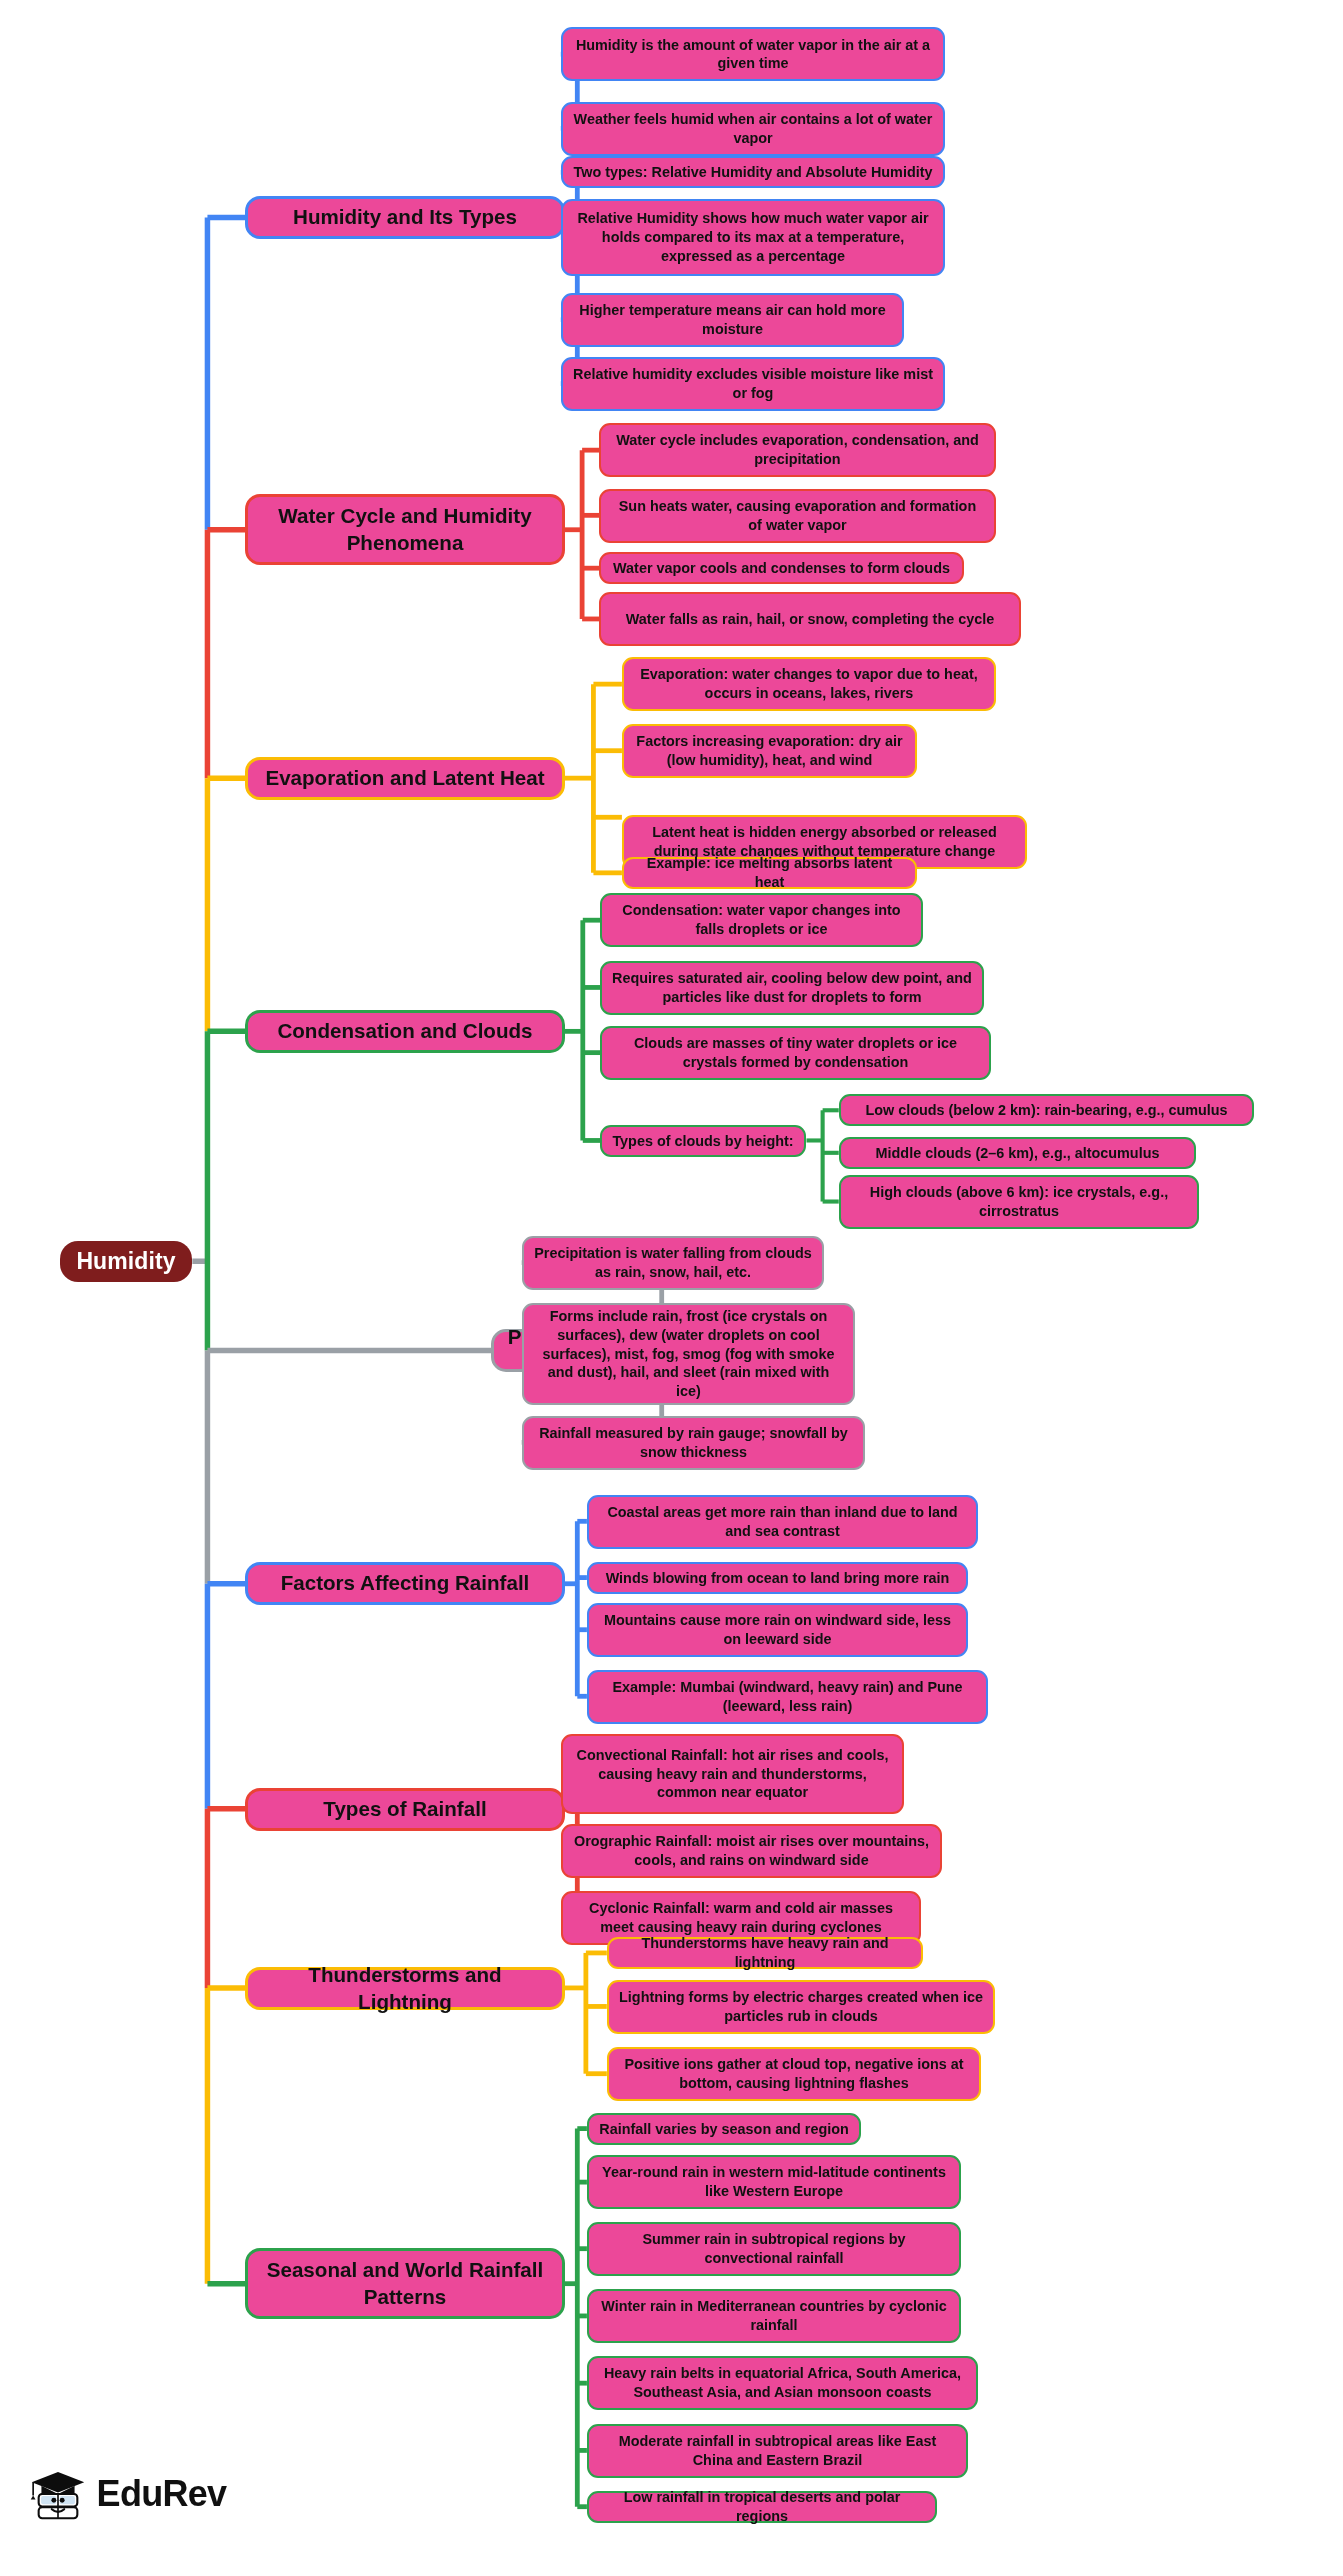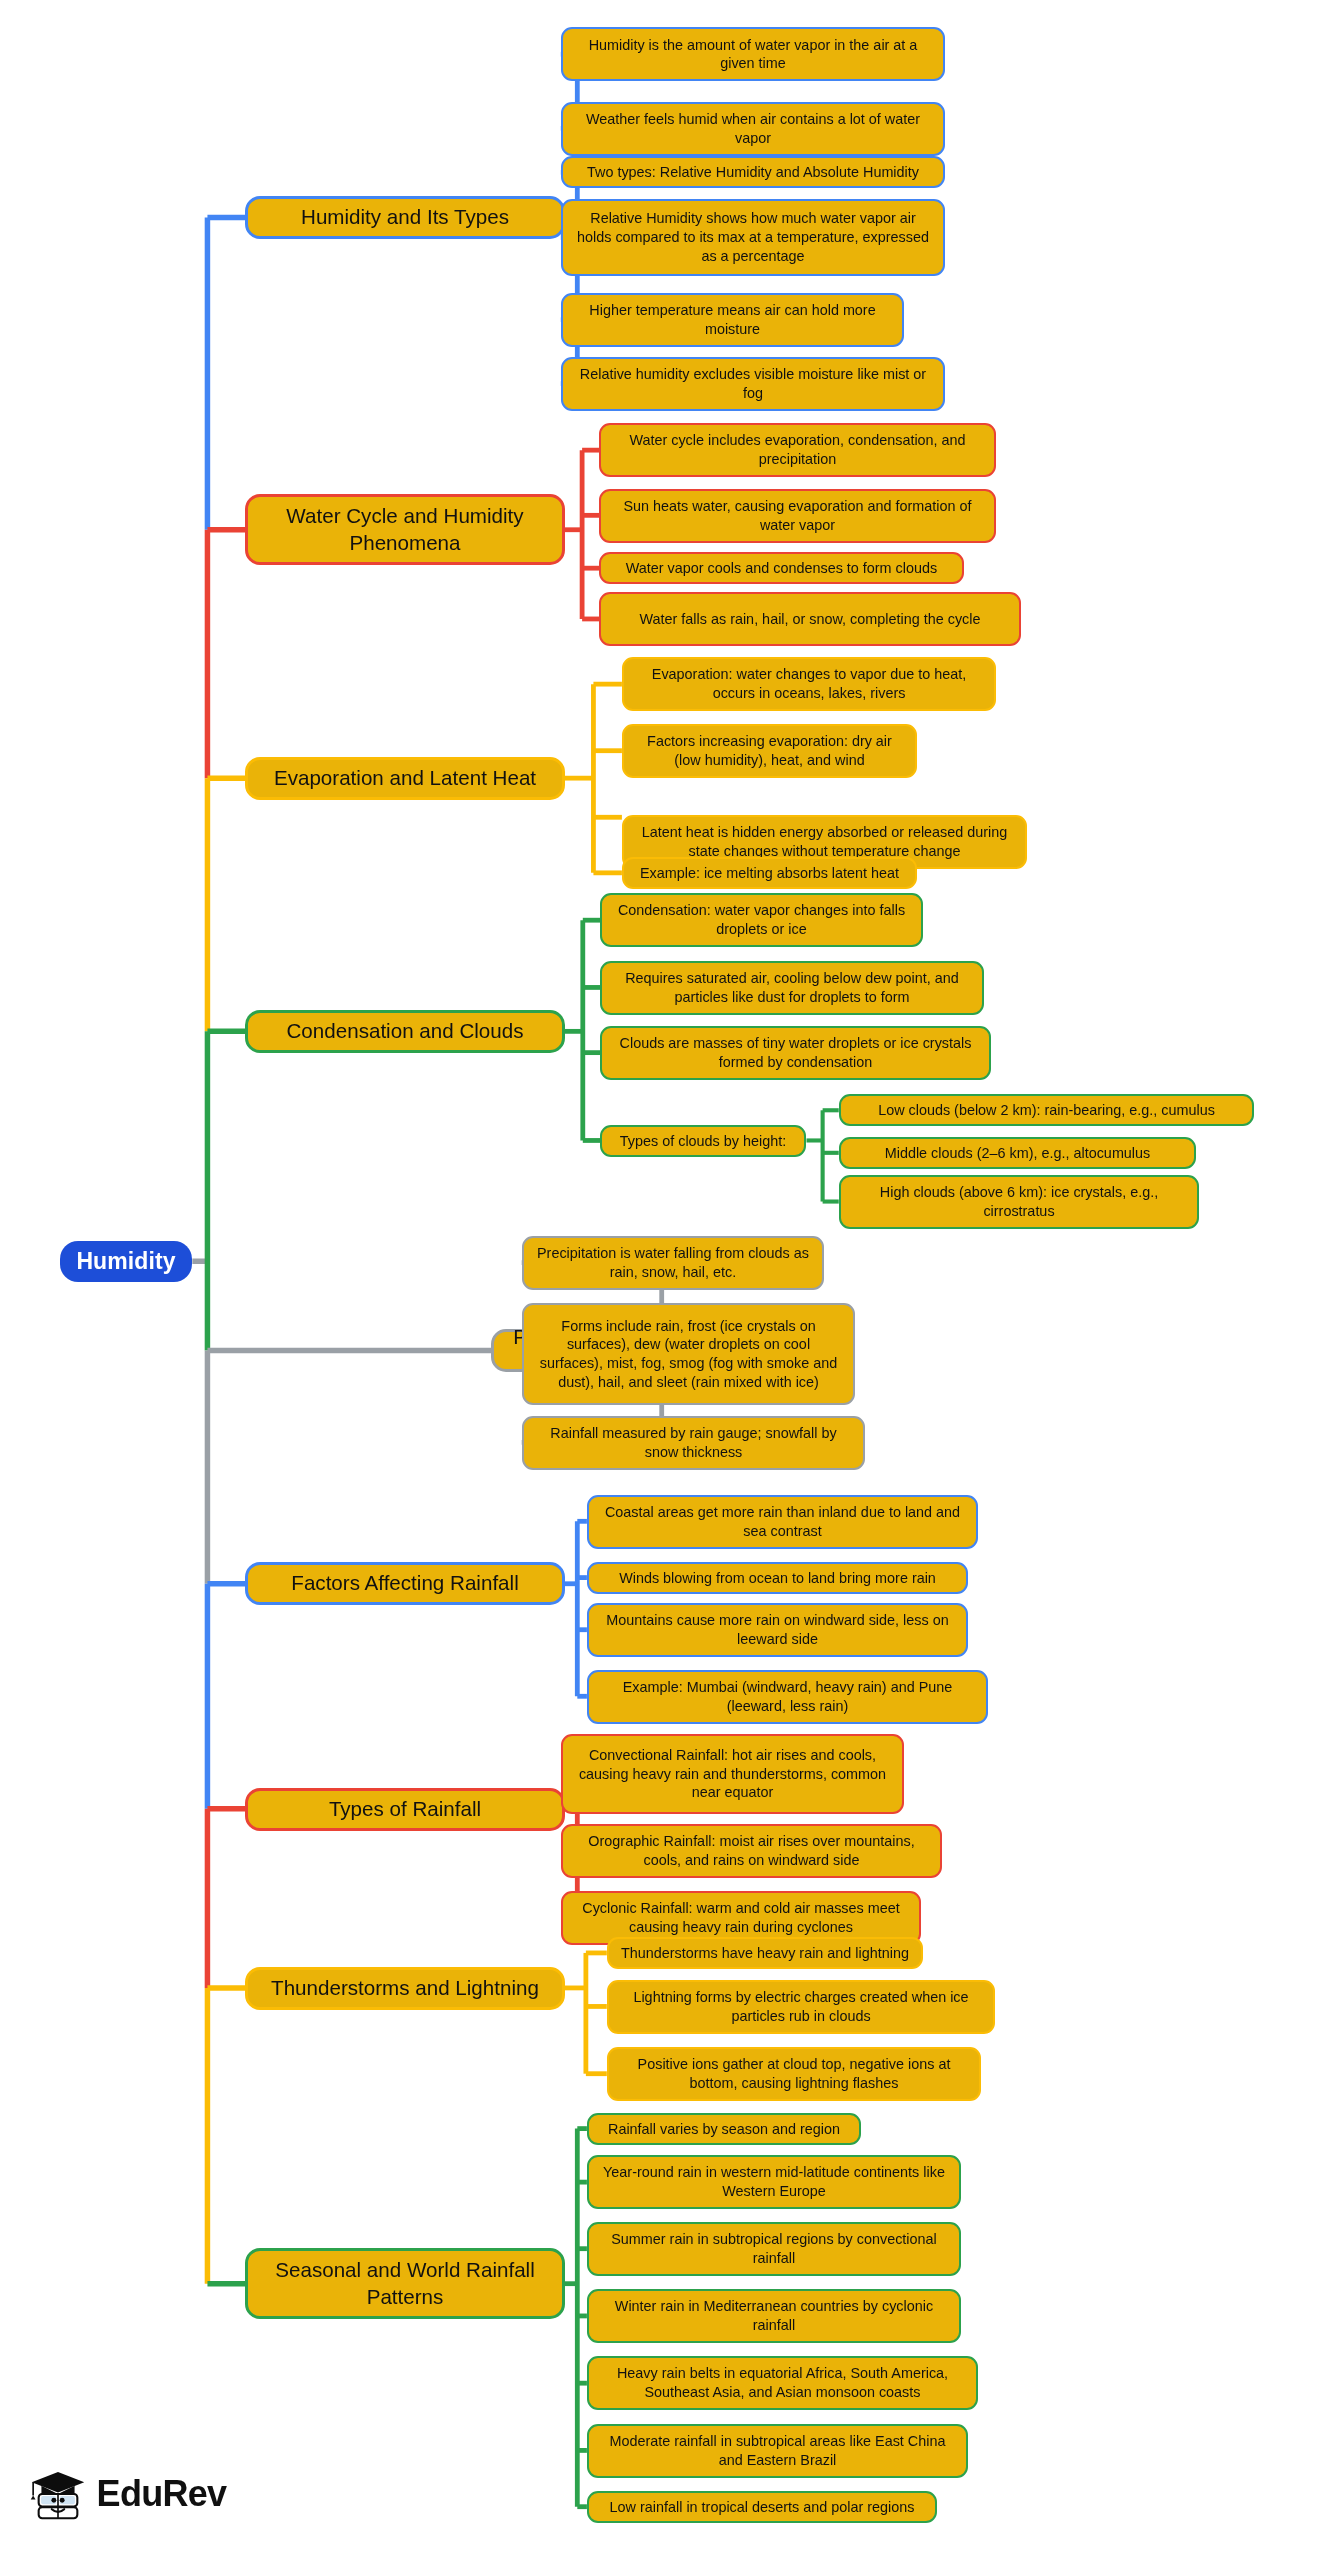--- a/index.html
+++ b/index.html
@@ -29,32 +29,33 @@
     left: 0;
     top: 0;
     width: 1344px;
     height: 2576px;
     pointer-events: none;
   }
 
   .node {
     position: absolute;
     box-sizing: border-box;
-    background: #eab308;
+    background: #ec4899;
     display: flex;
     align-items: center;
     justify-content: center;
     text-align: center;
     color: #111111;
     line-height: 1.30;
+    font-weight: bold;
   }
 
   
   .node.root {
-    background: #1d4ed8;
+    background: #7f1d1d;
     color: #ffffff;
     border-radius: 18px;
     font-size: 23px;
     font-weight: bold;
     padding: 0 15px;
     letter-spacing: 0.1px;
   }
 
   
   .node.branch {

